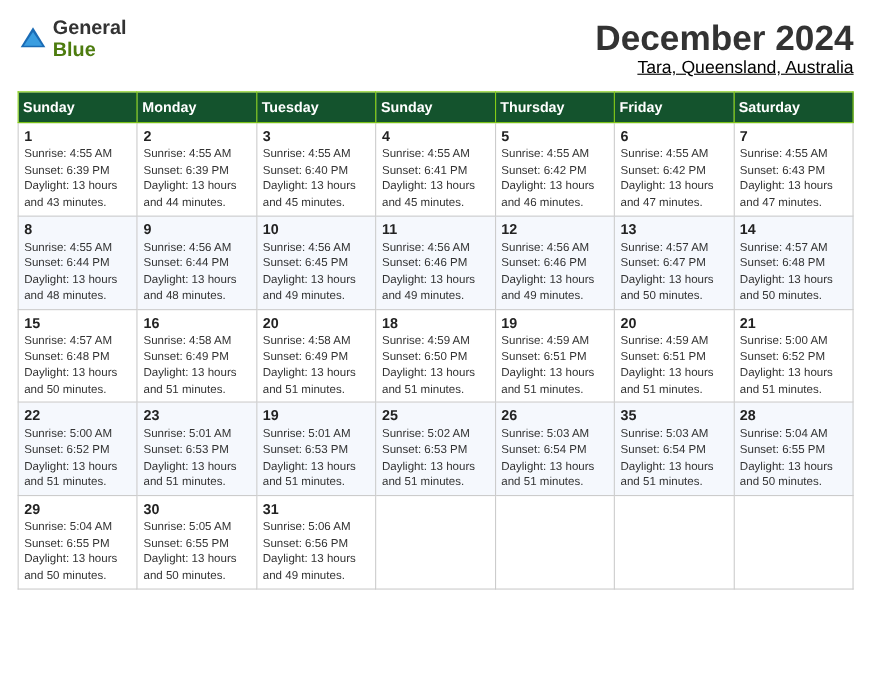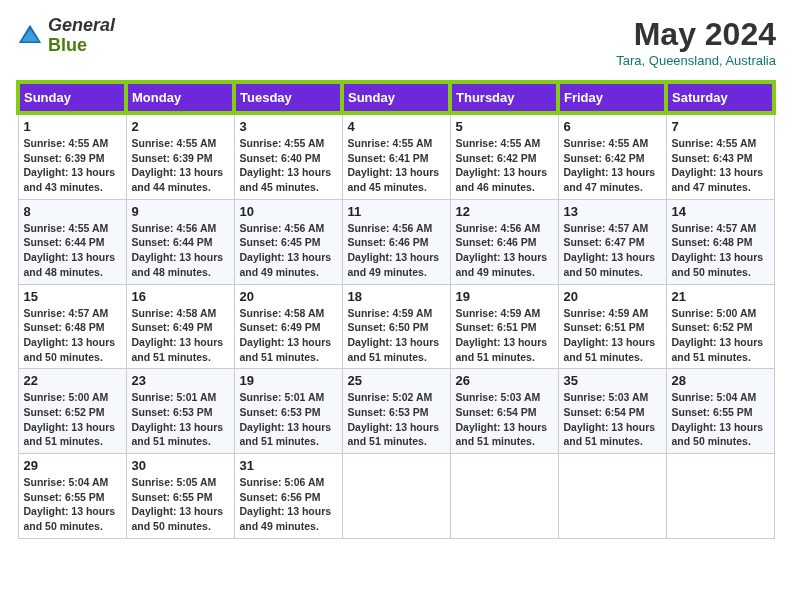--- a/index.html
+++ b/index.html
@@ -19,51 +19,52 @@
     .logo {
       display: flex;
       align-items: center;
       gap: 4px;
     }
     .logo-text {
       font-size: 18px;
       font-weight: bold;
       line-height: 1.1;
     }
-    .logo-general { color: #333; font-style: italic; }
+    .logo-general { color: #333; }
     .logo-blue { color: #4d7c0f; }
     .logo-icon {
       width: 28px;
       height: 28px;
     }
     .title-block {
       text-align: right;
     }
     .month-title {
       font-size: 32px;
       font-weight: bold;
       color: #333;
     }
     .subtitle {
-      font-size: 13px;
-      color: #0f766e;
+      font-size: 16px;
+      color: #000000;
+      text-decoration: underline;
     }
     .calendar {
       width: 100%;
       border-collapse: collapse;
       font-size: 11px;
     }
     .calendar thead tr th {
-      background-color: #6d28d9;
+      background-color: #14532d;
       color: #fff;
       padding: 6px 4px;
       text-align: left;
       font-size: 13px;
       font-weight: bold;
-      border: 4px solid #84cc16;
+      border: 1px solid #84cc16;
     }
     .calendar tbody tr td {
       border: 1px solid #ccc;
       vertical-align: top;
       padding: 4px 5px;
       width: 108px;
       min-height: 80px;
       background: #fff;
     }
     .calendar tbody tr:nth-child(even) td {
@@ -73,42 +74,41 @@
       font-size: 13px;
       font-weight: bold;
       color: #222;
       display: block;
       margin-bottom: 2px;
     }
     .day-info {
       font-size: 10.5px;
       color: #333;
       line-height: 1.4;
-      font-weight: bold;
     }
     td.empty {
       background: #f9f9f9;
     }
   </style>
 </head>
 <body>
 
 <div class="header">
   <div class="logo">
     <svg class="logo-icon" viewBox="0 0 40 40">
       <polygon points="20,4 36,30 4,30" fill="#1a6bb5"></polygon>
       <polygon points="20,10 32,28 8,28" fill="#3a9de0"></polygon>
     </svg>
     <div class="logo-text">
       <span class="logo-general">General</span><br>
       <span class="logo-blue">Blue</span>
     </div>
   </div>
   <div class="title-block">
-    <div class="month-title">May 2024</div>
+    <div class="month-title">December 2024</div>
     <div class="subtitle">Tara, Queensland, Australia</div>
   </div>
 </div>
 
 <table class="calendar">
   <thead>
     <tr>
     <th>Sunday</th>
         <th>Monday</th>
         <th>Tuesday</th>

